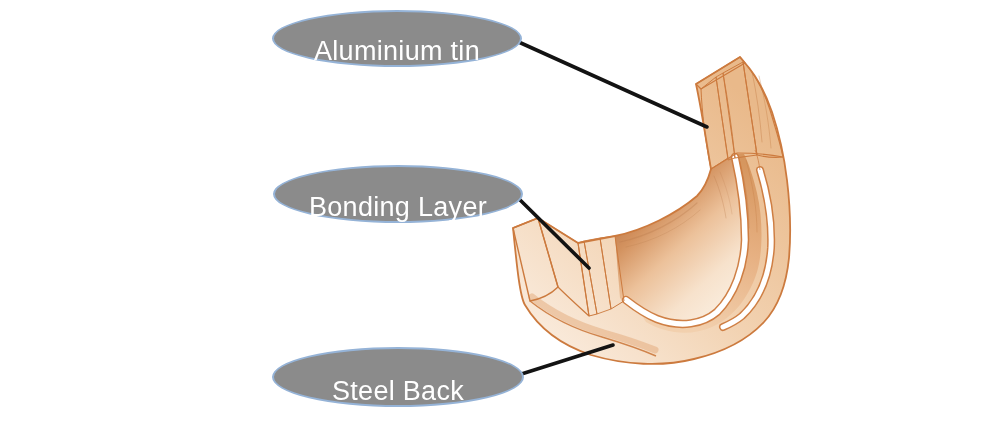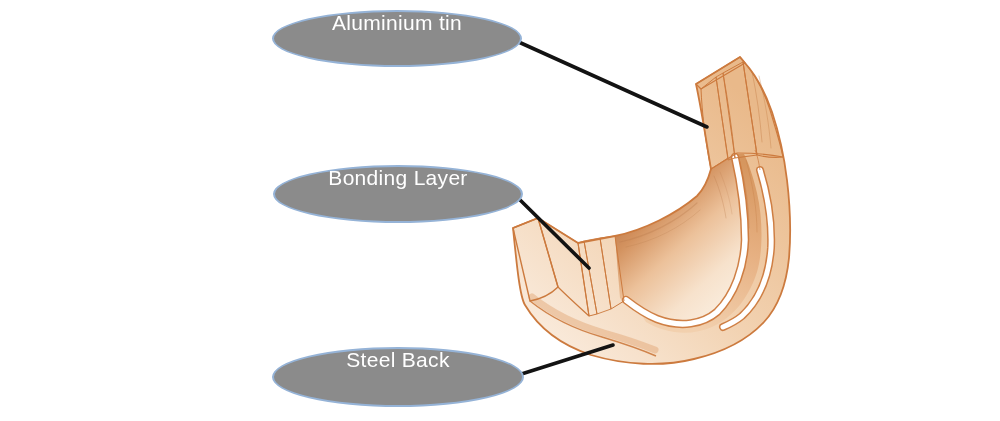--- a/index.html
+++ b/index.html
@@ -20,24 +20,24 @@
     left: 0;
     top: 0;
   }
   .label {
     position: absolute;
     box-sizing: border-box;
     background: var(--label_fill, #8b8b8b);
     border: 2.5px solid var(--label_border, #95b3d7);
     border-radius: 50%;
     display: flex;
-    align-items: flex-start;
+    align-items: flex-end;
     justify-content: center;
     color: var(--label_text, #ffffff);
-    font-size: 21px;
+    font-size: 27px;
     letter-spacing: 0.3px;
     line-height: 1;
     user-select: none;
   }
   .label-1 { left: 272px; top: 10px;  width: 250px; height: 57px; }
   .label-2 { left: 273px; top: 165px; width: 250px; height: 58px; }
   .label-3 { left: 272px; top: 347px; width: 252px; height: 60px; }
 
   .ol        { stroke: var(--outline, #cc7a3e); fill: none; }
   .leader    { stroke: var(--leader_line, #131313); stroke-width: 3.6; stroke-linecap: round; }

